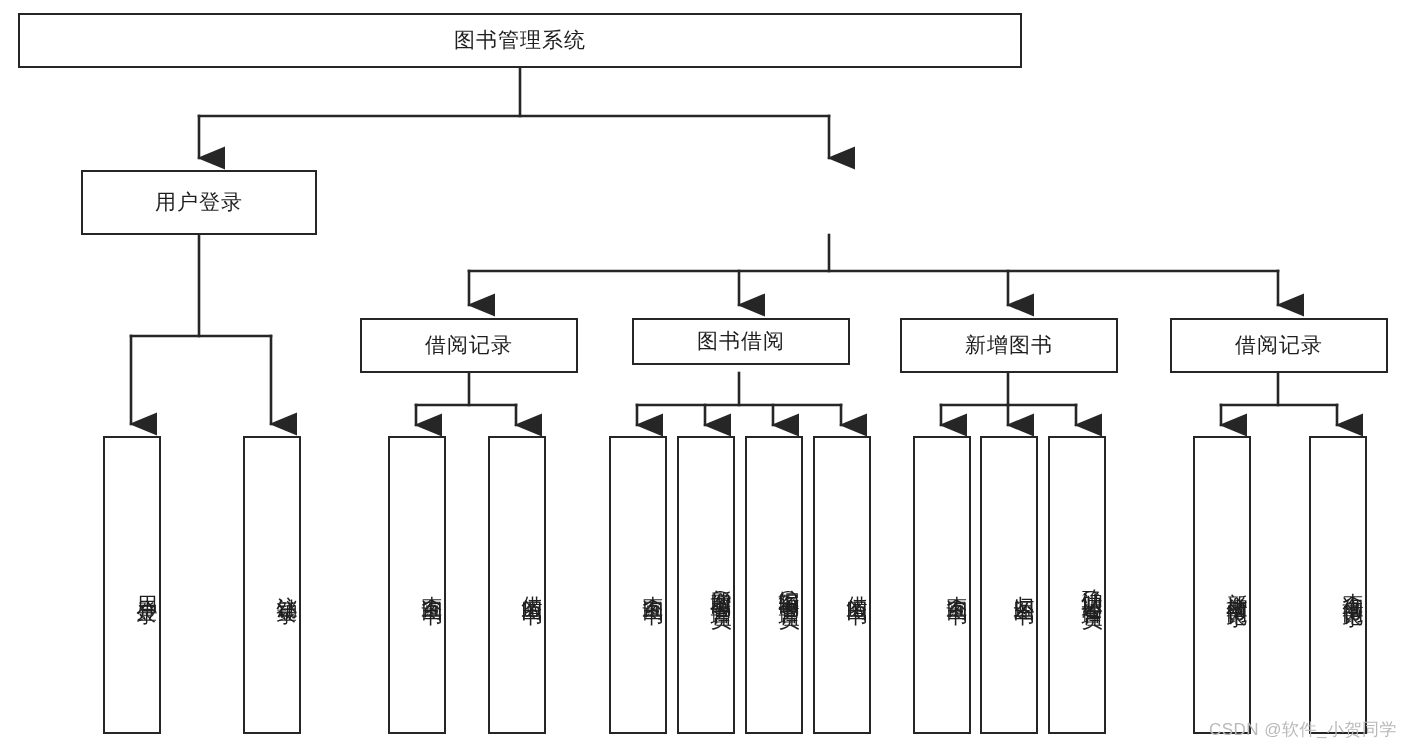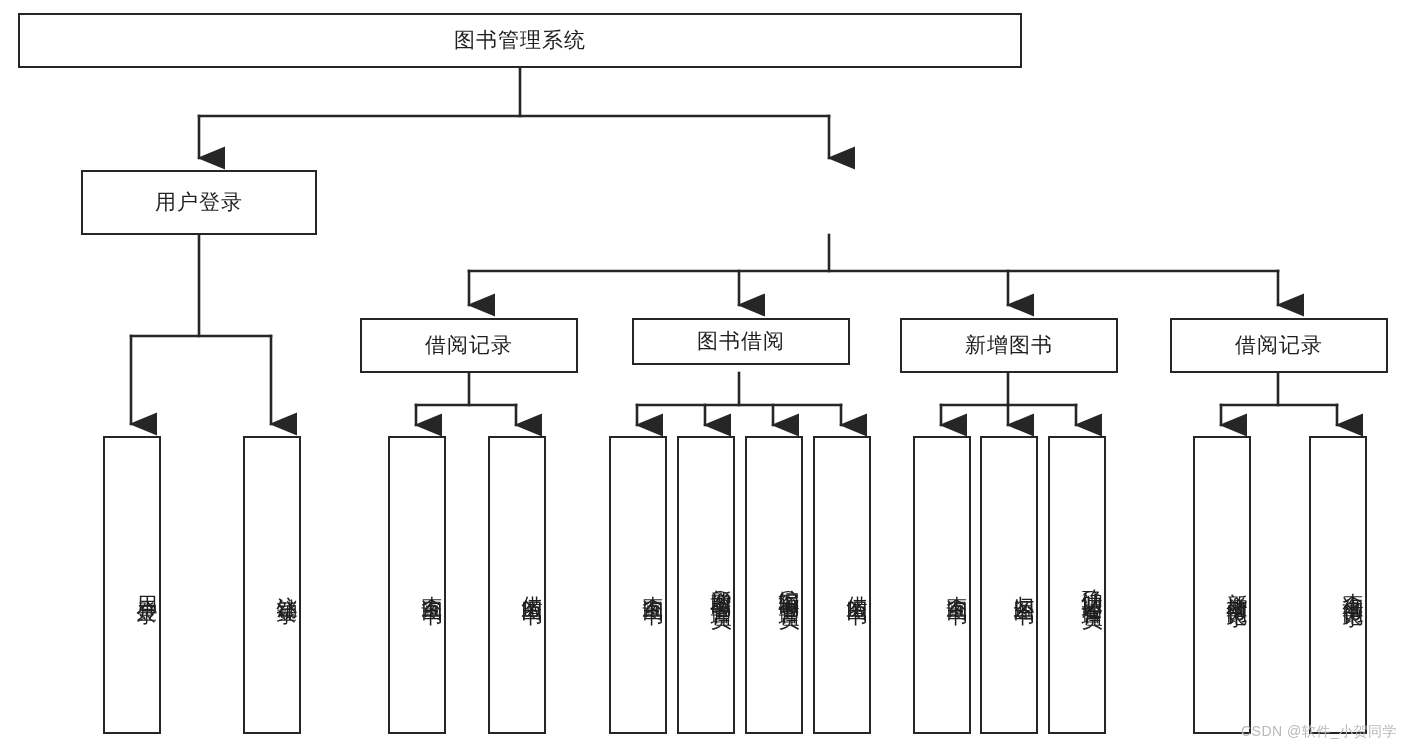--- a/index.html
+++ b/index.html
@@ -58,21 +58,21 @@
   }
   .node.vert .vtext {
     writing-mode: vertical-rl;
     text-orientation: upright;
     display: block;
   }
   .watermark {
     position: absolute;
     right: 8px;
     bottom: 6px;
-    font-size: 14px;
+    font-size: 17px;
     color: #b9b9b9;
     letter-spacing: 0.5px;
     white-space: nowrap;
     user-select: none;
   }
 </style>
 </head>
 <body>
 
 <div id="canvas">

